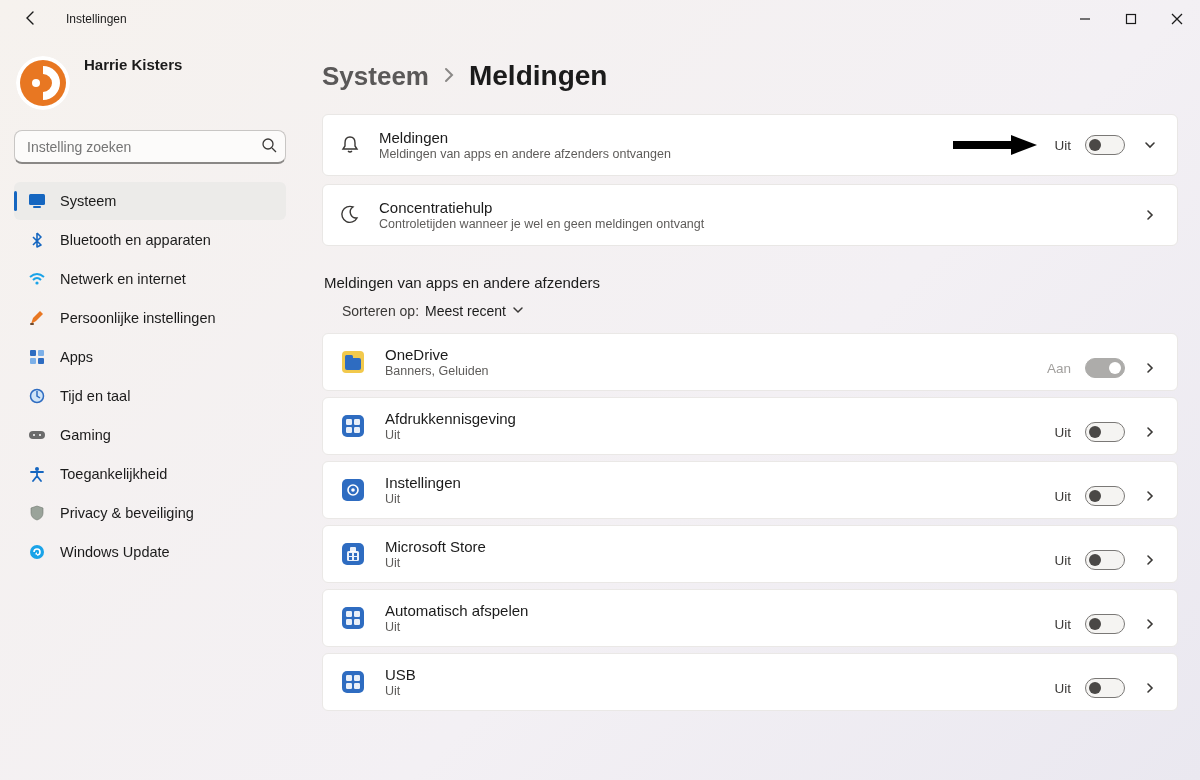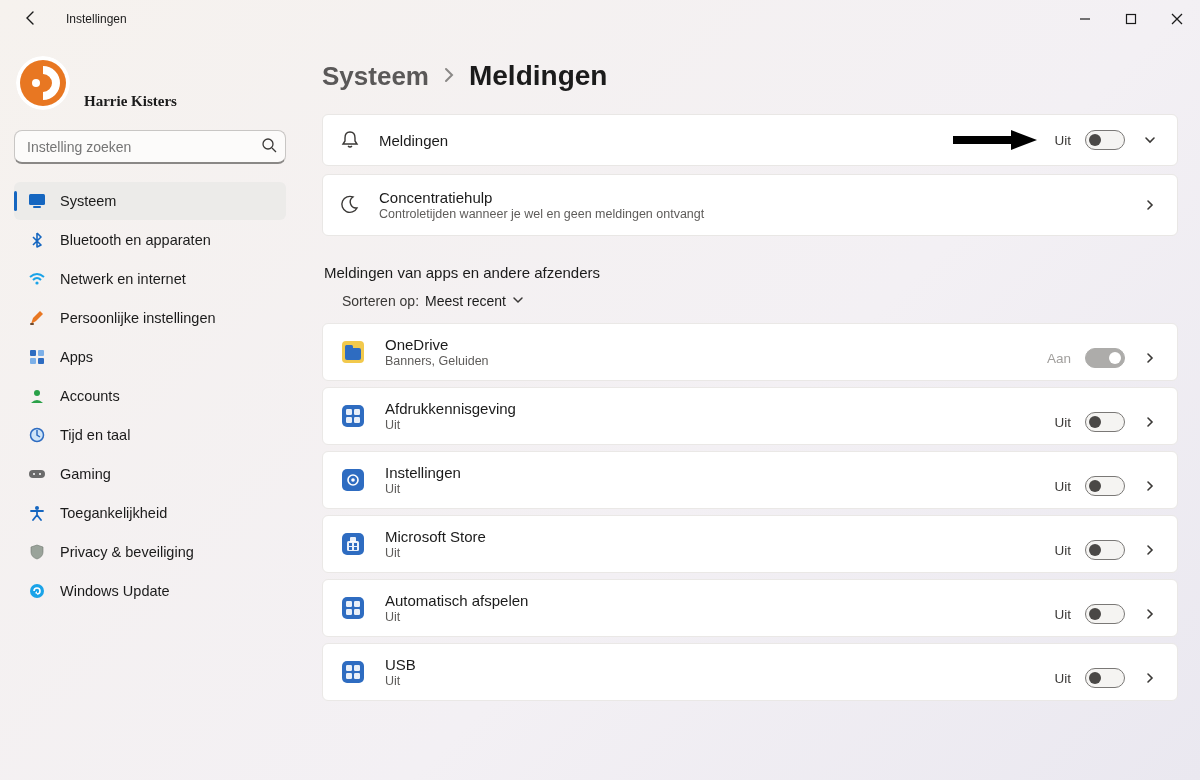--- a/index.html
+++ b/index.html
@@ -18,21 +18,21 @@
   }
   .titlebar-left { display:flex; align-items:center; gap:20px; }
   .back-btn { font-size:15px; line-height:1; padding:6px 8px; cursor:pointer; }
   .title-text { font-size:12px; }
   .win-controls { display:flex; }
   .win-btn { width:46px; height:38px; display:flex; align-items:center; justify-content:center; cursor:pointer; }
   .win-btn svg { display:block; }
   
   .shell { display:flex; height:calc(100% - 38px); }
   .sidebar { width:300px; padding:10px 14px 0 14px; }
-  .profile { display:flex; align-items:flex-end; gap:14px; padding:8px 2px 8px 2px;font-family:Liberation Serif, serif; }
+  .profile { display:flex; align-items:flex-start; gap:14px; padding:8px 2px 8px 2px; }
   .avatar { width:54px; height:54px; border-radius:50%; overflow:hidden; }
   .avatar svg { display:block; }
   .profile-name { font-weight:600; font-size:15px; }
   .search {
     margin:12px 0 18px 0;
     height:34px; border:1px solid #c8c6c4; background:#fcfbfa; border-radius:8px;
     display:flex; align-items:center; padding:0 8px 0 10px;
     border-bottom:2px solid #8a8886;
   }
   .search input {
@@ -200,29 +200,20 @@
               <rect x="9" y="1" width="6" height="6" rx="1" fill="#7db0e8"></rect>
               <rect x="1" y="9" width="6" height="6" rx="1" fill="#7db0e8"></rect>
               <rect x="9" y="9" width="6" height="6" rx="1" fill="#2e6cc1"></rect>
             </svg>
           </span>
         <span>Apps</span>
       </li>
       <li class="nav-item">
         <span class="nav-icon">
             <svg width="16" height="16" viewBox="0 0 16 16">
-              <circle cx="8" cy="5" r="3" fill="#2aa148"></circle>
-              <path d="M2 15 Q8 9 14 15 Z" fill="#2aa148"></path>
-            </svg>
-          </span>
-        <span>Accounts</span>
-      </li>
-      <li class="nav-item">
-        <span class="nav-icon">
-            <svg width="16" height="16" viewBox="0 0 16 16">
               <circle cx="8" cy="8" r="6.5" stroke="#2e6cc1" stroke-width="1.5" fill="#cfe4f7"></circle>
               <path d="M8 3 V8 L11 10" stroke="#2e6cc1" stroke-width="1.5" fill="none"></path>
             </svg>
           </span>
         <span>Tijd en taal</span>
       </li>
       <li class="nav-item">
         <span class="nav-icon">
             <svg width="18" height="14" viewBox="0 0 18 14">
               <rect x="1" y="3" width="16" height="8" rx="4" fill="#6b6b6b"></rect>
@@ -275,20 +266,21 @@
 
     <div class="card">
       <span class="card-icon">
         <svg width="22" height="22" viewBox="0 0 22 22">
             <path d="M11 3 Q6 3 6 9 V12 L4 15 H18 L16 12 V9 Q16 3 11 3 Z" stroke="#3a3836" stroke-width="1.4" fill="none"></path>
             <path d="M9 17 Q11 19 13 17" stroke="#3a3836" stroke-width="1.4" fill="none"></path>
           </svg>
       </span>
       <div class="card-texts">
         <div class="card-title">Meldingen</div>
+        <div class="card-sub">Meldingen van apps en andere afzenders ontvangen</div>
       </div>
       <div class="card-right">
         <span class="arrow-annot">
           <svg width="86" height="22" viewBox="0 0 86 22">
               <line x1="2" y1="11" x2="66" y2="11" stroke="#000" stroke-width="8"></line>
               <polygon points="60,1 86,11 60,21" fill="#000"></polygon>
             </svg>
         </span>
         <span class="state-label">Uit</span>
         <span class="toggle">

